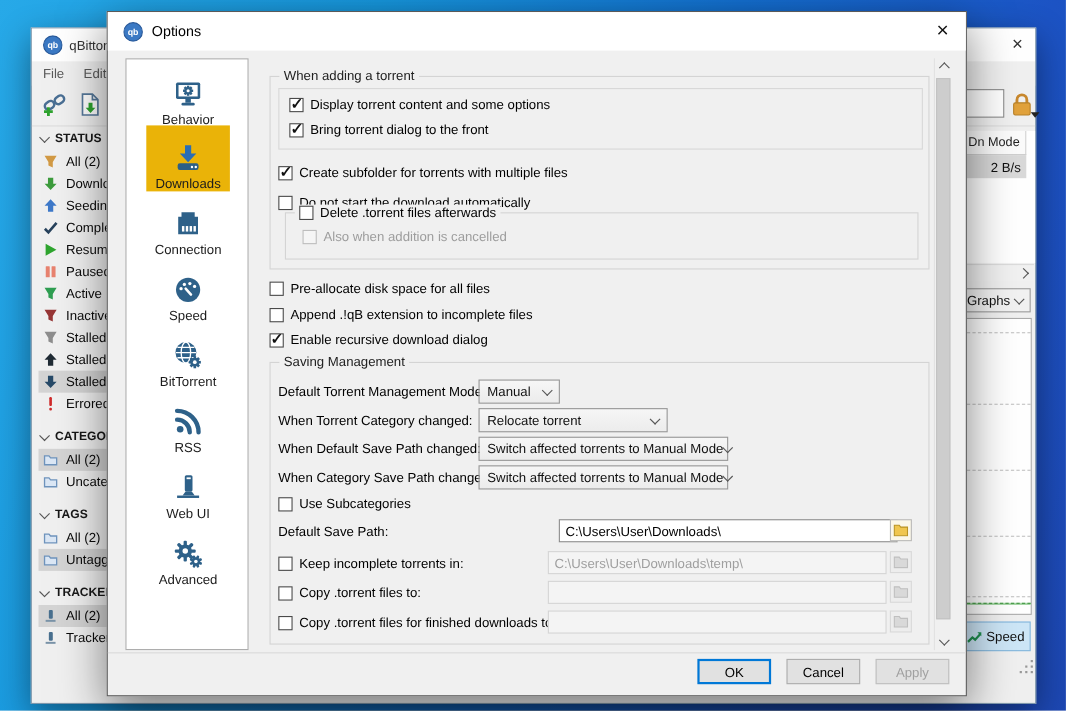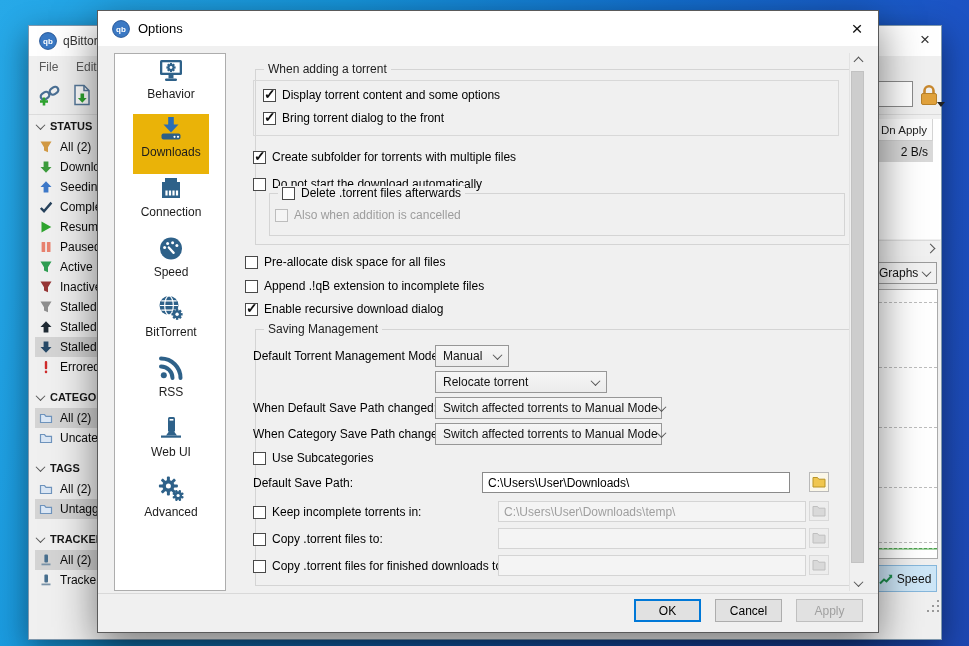--- a/index.html
+++ b/index.html
@@ -45,25 +45,25 @@
   .grip{position:absolute;left:898px;top:574px;width:14px;height:14px;}
   .grip i{position:absolute;width:2px;height:2px;background:#9a9a9a;}
 
   
   .dlg{position:absolute;left:97px;top:10px;width:780px;height:621px;background:#f0f0f0;border:1px solid #5a5a5a;box-shadow:0 14px 40px rgba(0,0,0,.5);}
   .dlg-titlebar{position:absolute;left:0;top:0;width:100%;height:35px;background:#ffffff;}
   .dlg-title{position:absolute;left:40px;top:10px;font-size:13px;color:#000;}
   .dlg-close{position:absolute;left:744px;top:4px;width:30px;height:27px;display:flex;align-items:center;justify-content:center;font-size:19px;color:#111;}
 
   .sidebar{position:absolute;left:16px;top:42px;width:112px;height:538px;background:#fff;border:1px solid #adadad;box-sizing:border-box;}
-  .sbitem{position:absolute;left:18px;width:76px;height:60px;display:flex;flex-direction:column;align-items:center;justify-content:flex-start;gap:3px;font-size:12px;color:#1c1c1c;white-space:nowrap;}
+  .sbitem{position:absolute;left:18px;width:76px;height:60px;display:flex;flex-direction:column;align-items:center;justify-content:flex-end;gap:3px;font-size:12px;color:#1c1c1c;white-space:nowrap;}
   .sbitem.sel{background:#eab308;}
   .sbicon{width:28px;height:28px;}
 
-  .groupbox{position:absolute;border:1px solid #d4d4d4;margin-left:10px;}
+  .groupbox{position:absolute;border:1px solid #d4d4d4;}
   .gb-label{position:absolute;top:-8px;left:8px;background:#f0f0f0;padding:0 4px;font-size:12px;color:#222;white-space:nowrap;display:flex;align-items:center;gap:6px;}
   .innerframe{position:absolute;border:1px solid #d8d8d8;}
 
   .cbrow{position:absolute;display:flex;align-items:center;gap:6px;height:20px;white-space:nowrap;}
   .cb{width:13px;height:13px;border:1px solid #494949;background:#fff;position:relative;flex:none;box-sizing:border-box;}
   .cb.checked::after{content:"\2713";position:absolute;left:0px;top:-4px;font-size:14px;font-weight:700;color:#111;}
   .cb.dis{border-color:#bdbdbd;background:#f5f5f5;}
   .lbl{font-size:12px;color:#000;}
   .lbl.dis{color:#9d9d9d;}
 
@@ -263,21 +263,21 @@
     <div class="fitem" style="top:544px">
       <svg class="fi" viewBox="0 0 14 14">
           <rect x="5.4" y="1.5" width="3.6" height="8" rx="1" fill="#49708f"></rect>
           <rect x="2.5" y="10.5" width="9" height="1.8" fill="#7a93a8"></rect>
         </svg>
       <span>Trackerless</span>
     </div>
 
     <div class="tablebg"></div>
     <div class="thead">
-      <span>Dn Apply</span>
+      <span>Dn Mode</span>
     </div>
     <div class="trow">
       <span>2 B/s</span>
     </div>
     <div class="hscroll">
       <div class="hscroll-btn">
           <span class="chv right"></span>
         </div>
     </div>
     <div class="graphs-combo">
@@ -477,20 +477,21 @@
     <div class="groupbox" style="left:147px;top:318px;width:598px;height:255px">
       <span class="gb-label">Saving Management</span>
     </div>
 
     <span class="formlabel" style="left:155px;top:335px">Default Torrent Management Mode:</span>
     <div class="combo" style="left:337px;top:334px;width:74px">
       <span>Manual</span>
       <span class="chv down"></span>
     </div>
 
+    <span class="formlabel" style="left:155px;top:361px">When Torrent Category changed:</span>
     <div class="combo" style="left:337px;top:360px;width:172px">
       <span>Relocate torrent</span>
       <span class="chv down"></span>
     </div>
 
     <span class="formlabel" style="left:155px;top:387px">When Default Save Path changed:</span>
     <div class="combo" style="left:337px;top:386px;width:227px">
       <span>Switch affected torrents to Manual Mode</span>
       <span class="chv down"></span>
     </div>
@@ -500,21 +501,21 @@
       <span>Switch affected torrents to Manual Mode</span>
       <span class="chv down"></span>
     </div>
 
     <div class="cbrow" style="left:155px;top:437px">
       <span class="cb"></span>
       <span class="lbl">Use Subcategories</span>
     </div>
 
     <span class="formlabel" style="left:155px;top:462px">Default Save Path:</span>
-    <div class="tinput" style="left:384px;top:461px;width:308px">
+    <div class="tinput" style="left:410px;top:461px;width:308px">
       <span>C:\Users\User\Downloads\</span>
     </div>
     <div class="fbtn" style="left:711px;top:461px">
       <svg width="14" height="12" viewBox="0 0 14 12">
           <path d="M1 1.5h4.5l1.3 1.7H13V11H1z" fill="#f0c64e" stroke="#b99425" stroke-width="1"></path>
         </svg>
     </div>
 
     <div class="cbrow" style="left:155px;top:491px">
       <span class="cb"></span>

